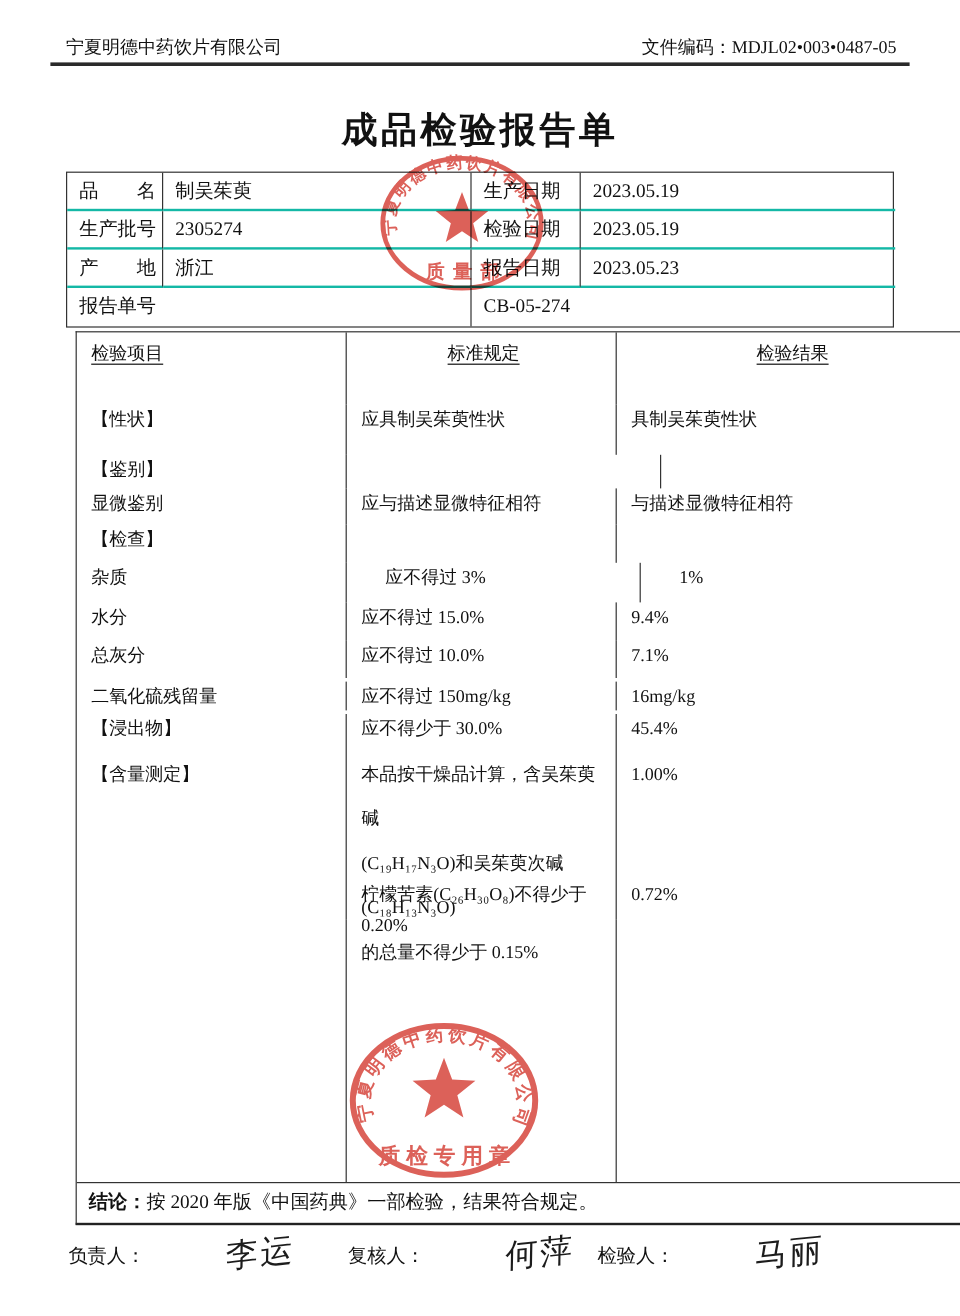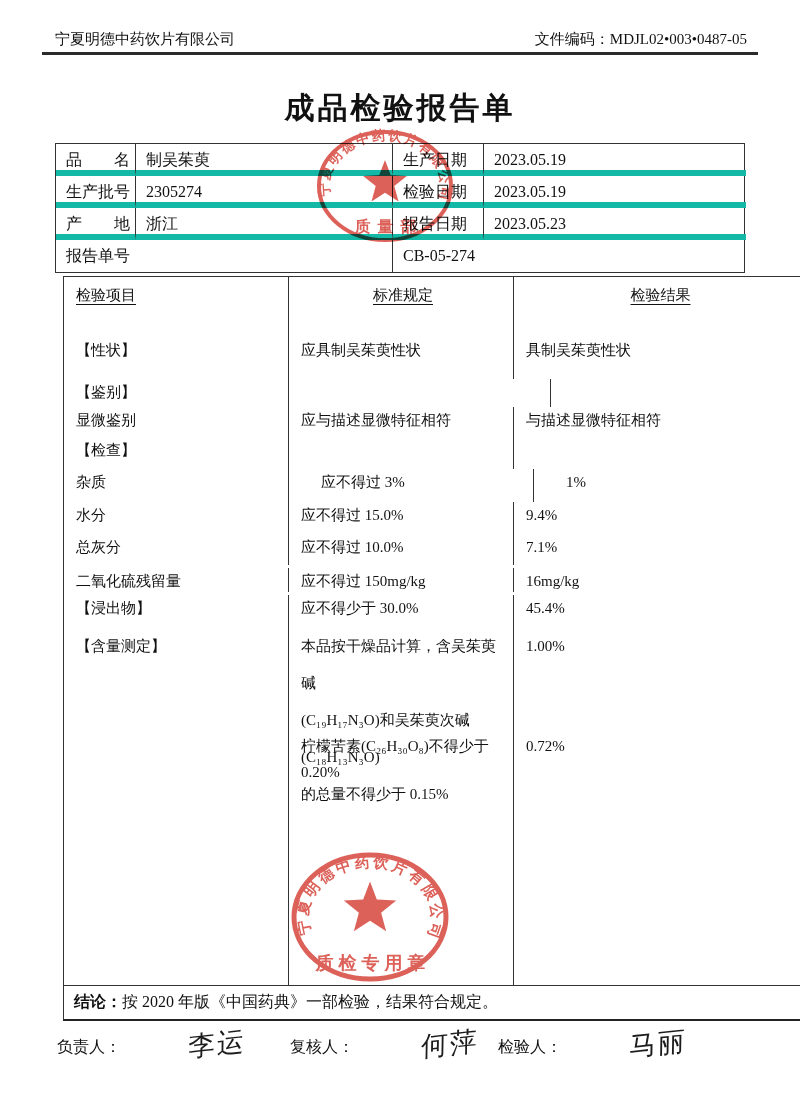--- a/index.html
+++ b/index.html
@@ -11,21 +11,21 @@
   
   .page-header{position:absolute;top:30px;left:55px;right:53px;display:flex;justify-content:space-between;font-size:15px;}
   .header-rule{position:absolute;top:52px;left:42px;width:716px;height:3px;background:#2a2a2a;}
   
   .report-title{position:absolute;top:88px;left:0;width:100%;text-align:center;
     font-family:Liberation Serif, serif;font-weight:bold;font-size:30px;letter-spacing:3px;}
   
   .info-table{position:absolute;top:143px;left:55px;width:690px;
     display:grid;grid-template-columns:80px 257px 91px 262px;grid-auto-rows:32px;
     border:1px solid #333;box-sizing:border-box;font-size:16px;}
-  .info-table .cell{border-right:1px solid #333;border-bottom:6px solid #14b8a6;
+  .info-table .cell{border-right:1px solid #333;border-bottom:2px solid #14b8a6;
     line-height:31px;padding-left:10px;white-space:nowrap;overflow:hidden;}
   .info-table .cell.lastcol{border-right:none;}
   .info-table .cell.lastrow{border-bottom:none;}
   .info-table .span-ab{grid-column:1 / 3;}
   .info-table .span-cd{grid-column:3 / 5;}
   
   .main-table{position:absolute;top:276px;left:63px;width:741px;height:745px;
     border:1px solid #333;border-bottom:2px solid #222;box-sizing:border-box;
     display:flex;flex-direction:column;font-size:15px;}
   .mrow{display:flex;flex-shrink:0;}

